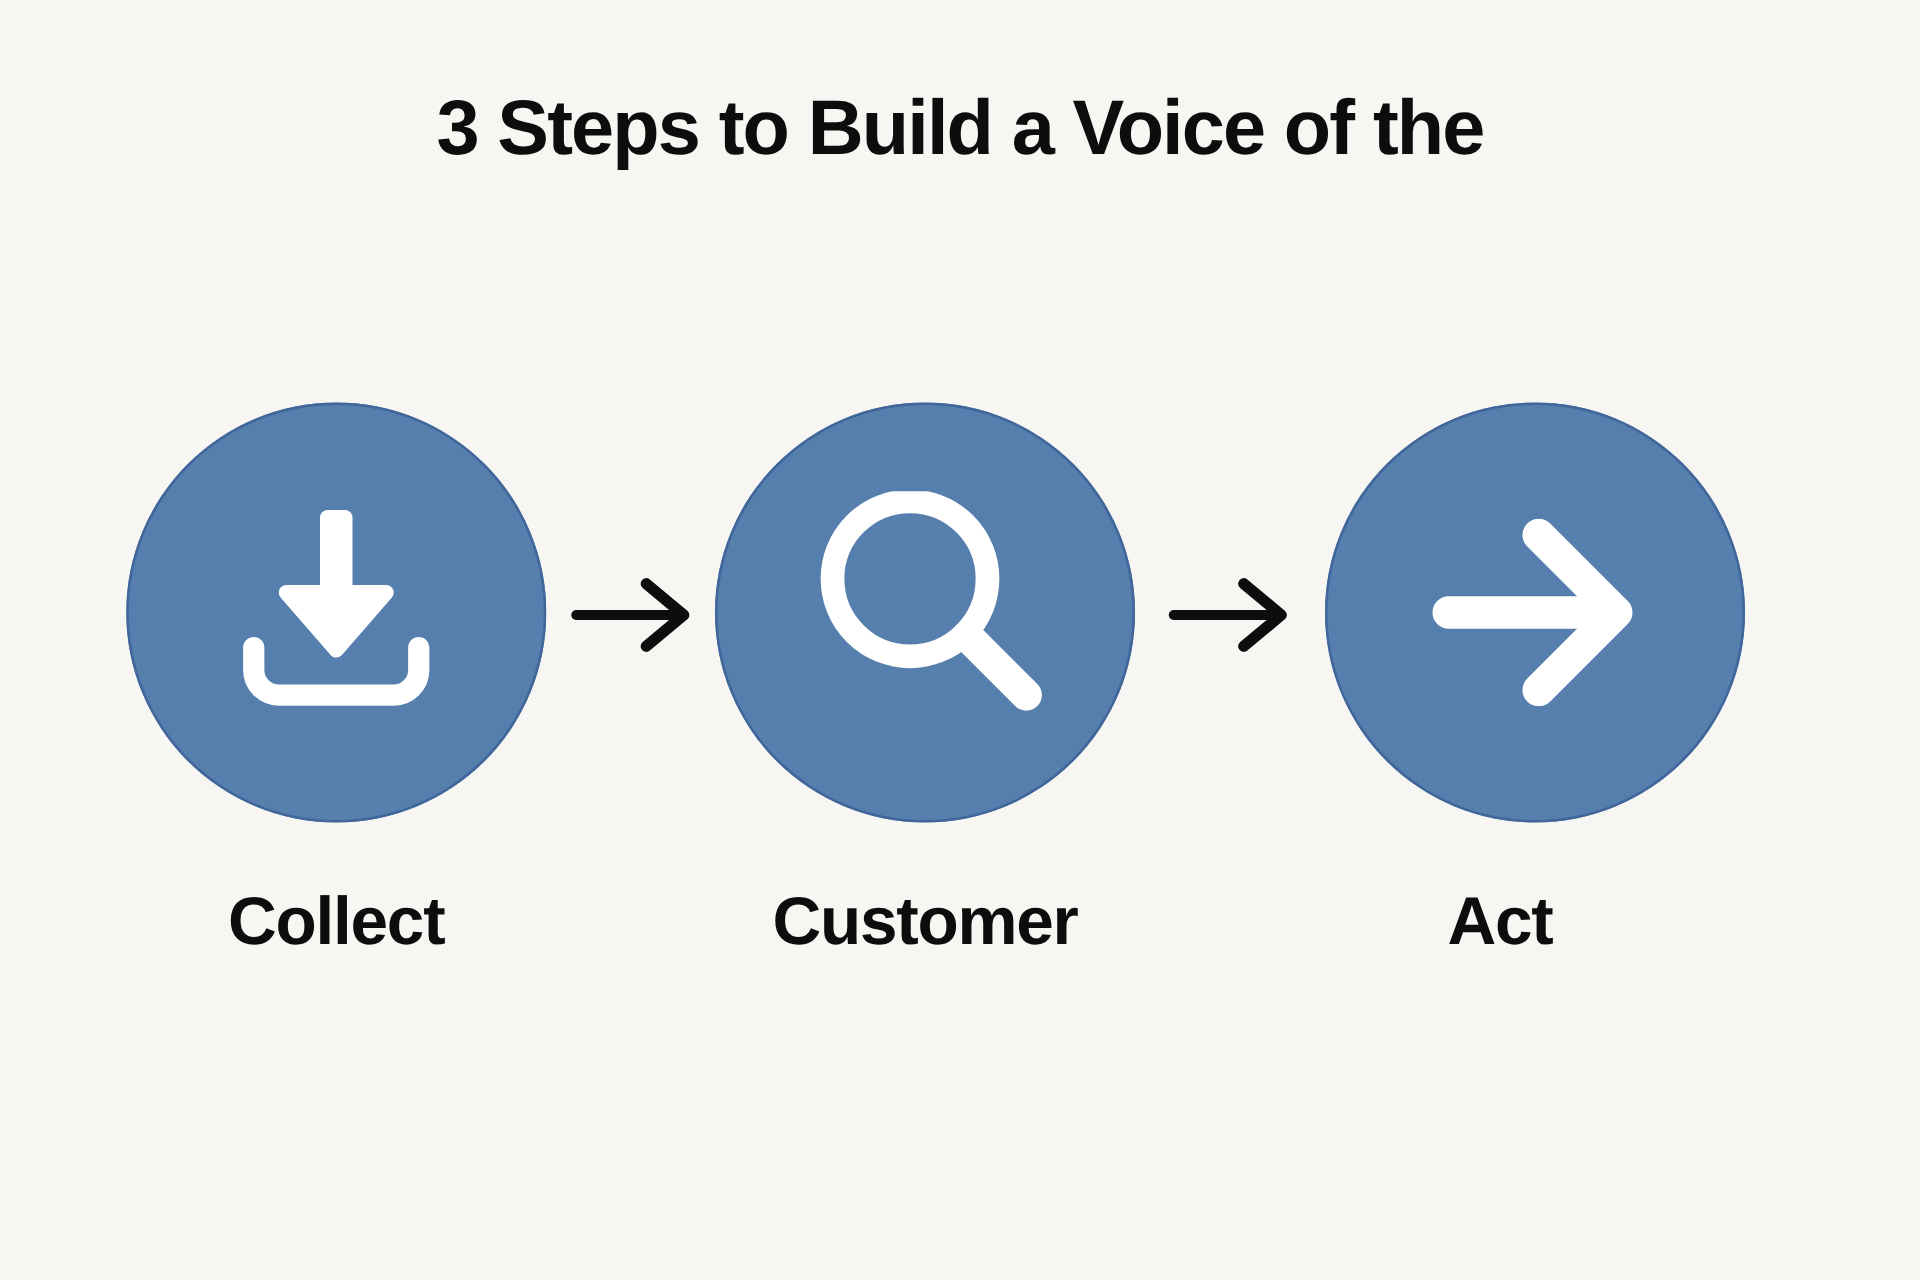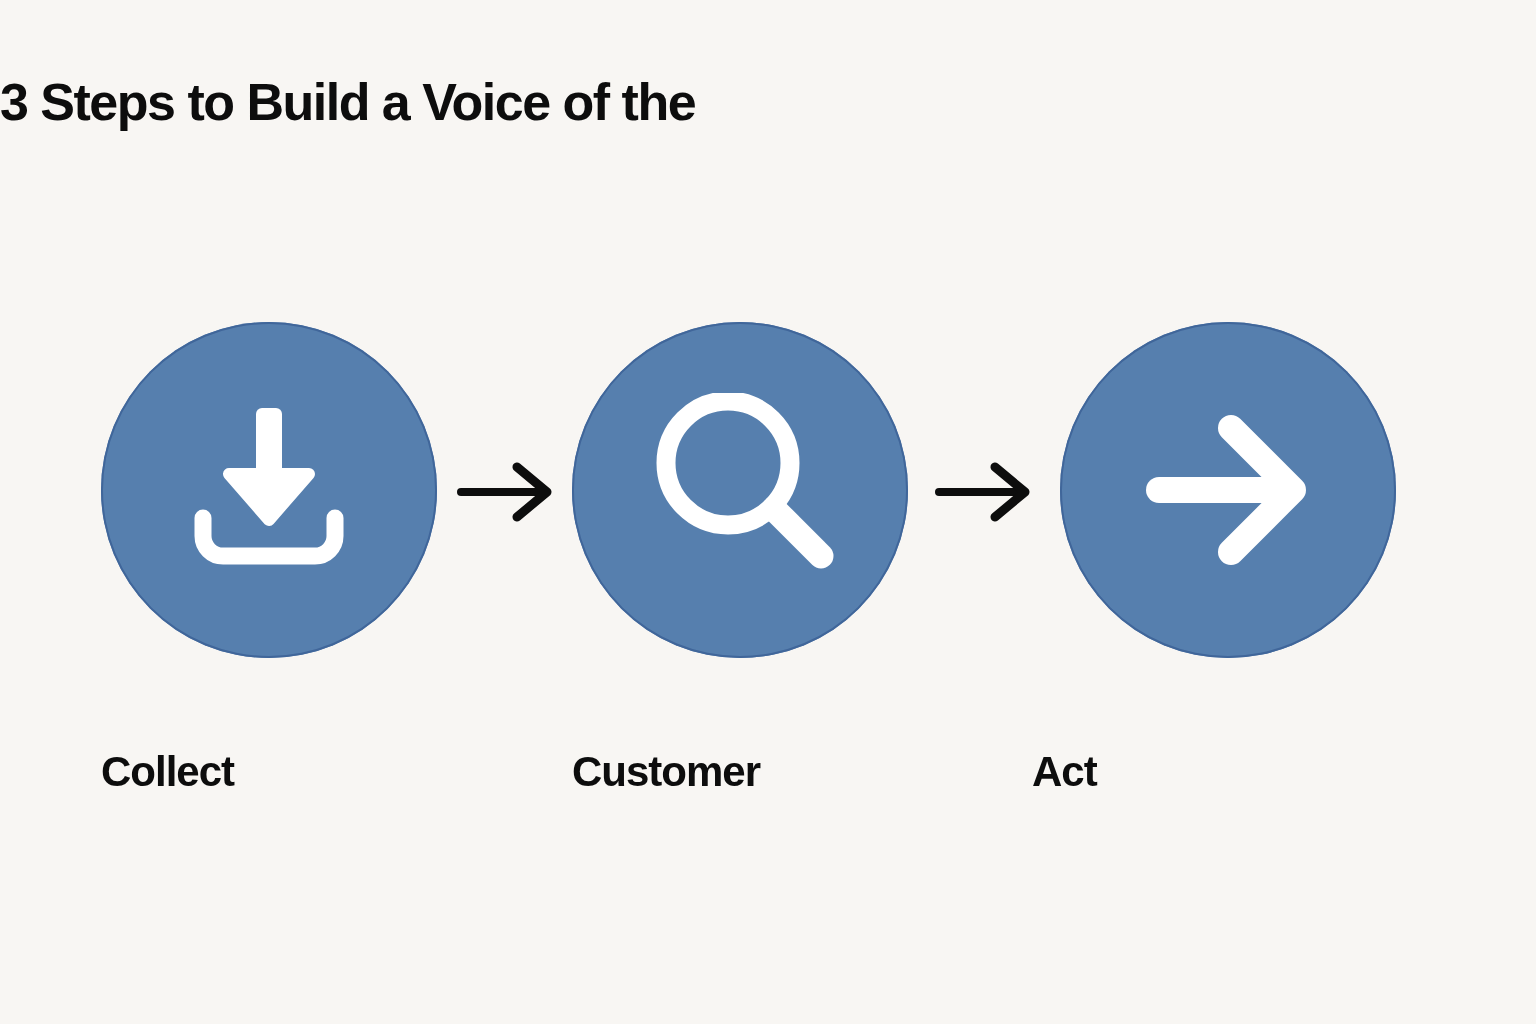--- a/index.html
+++ b/index.html
@@ -16,21 +16,22 @@
     background:var(--background);
     font-family:"Liberation Sans", sans-serif;
     position:relative;
     overflow:hidden;
   }
   .title{
     position:absolute;
     top:64px;
     left:0;
     width:100%;
-    font-size:52px;
+    text-align:center;
+    font-size:62px;
     font-weight:700;
     line-height:77px;
     letter-spacing:-1.5px;
     color:var(--text);
   }
   .step-circle{
     position:absolute;
     top:322px;
     width:336px;
     height:336px;
@@ -41,25 +42,25 @@
     align-items:center;
     justify-content:center;
   }
   .step-circle.c1{left:101px;}
   .step-circle.c2{left:572px;}
   .step-circle.c3{left:1060px;}
   .step-label{
     position:absolute;
     top:706px;
     width:336px;
-    font-size:42px;
+    text-align:center;
+    font-size:54px;
     font-weight:700;
     letter-spacing:-1px;
     color:var(--text);
-    margin-top:42px;
   }
   .step-label.l1{left:101px;}
   .step-label.l2{left:572px;}
   .step-label.l3{left:1032px;}
   .connector{
     position:absolute;
     top:453px;
     width:100px;
     height:78px;
   }

